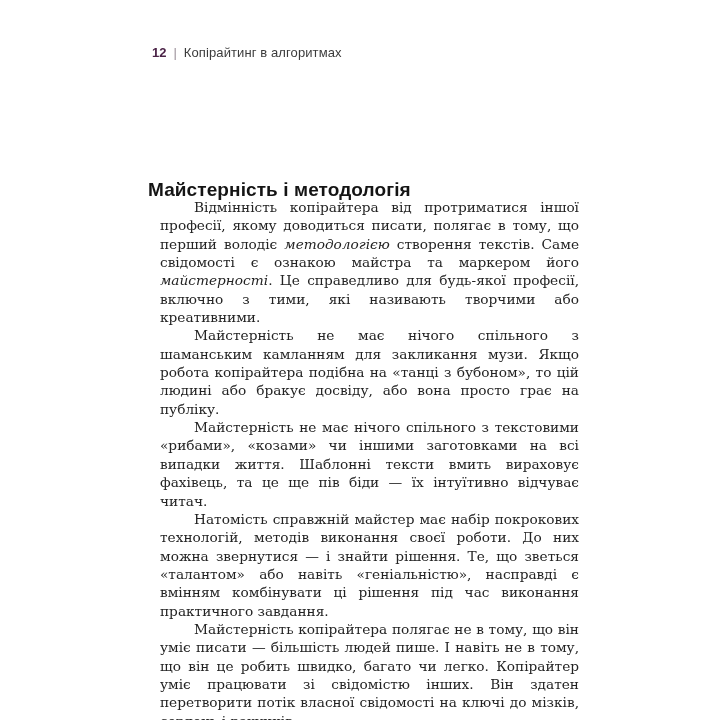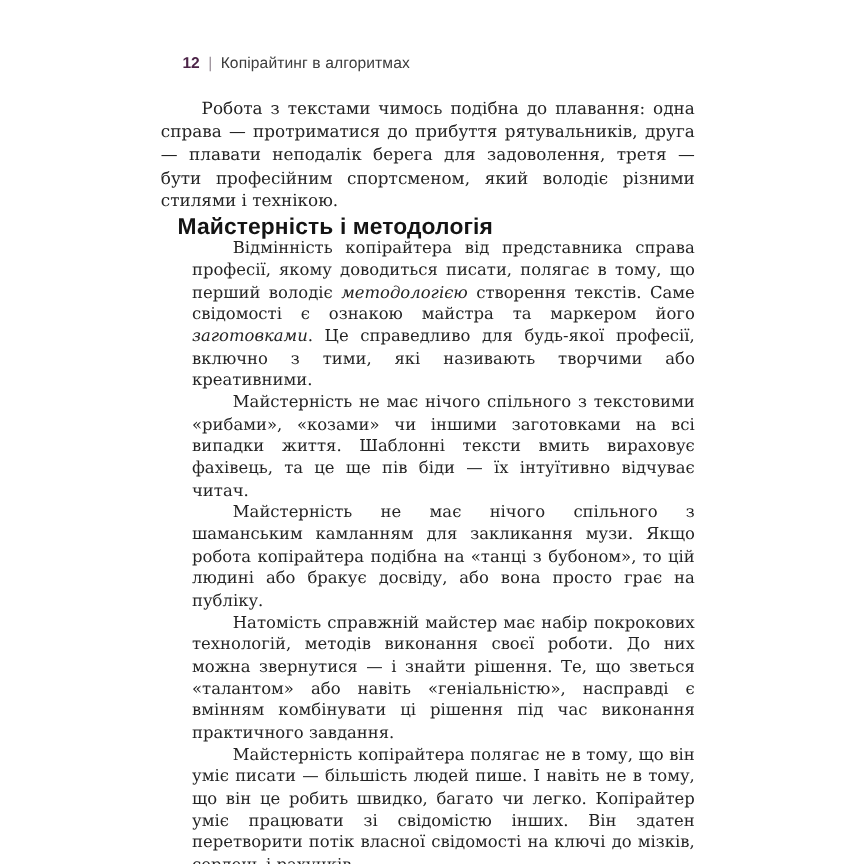--- a/index.html
+++ b/index.html
@@ -89,25 +89,24 @@
 </style>
 </head>
 <body>
 
 <div class="page">
 
   <div class="running-header">
     <span class="pagenum">12</span><span class="sep">|</span><span class="title">Копірайтинг в алгоритмах</span>
   </div>
 
-  <div class="intro">Робота з текстами чимось подібна до плавання: одна справа — протриматися до прибуття рятувальників, друга — плавати неподалік берега для задоволення, третя — бути професійним спортсменом, який володіє різними стилями і технікою.</div>
 
   <h1 class="section-heading">Майстерність і методологія</h1>
 
   <div class="section-body">
-      <p><span>Відмінність копірайтера від представника справа професії, якому доводиться писати, полягає в тому, що перший володіє </span><em>методологією</em><span> створення текстів. Саме свідомості є ознакою майстра та маркером його </span><em>заготовками</em><span>. Це справедливо для будь-якої професії, включно з тими, які називають творчими або креативними.</span></p>
+      <p><span>Відмінність копірайтера від протриматися іншої професії, якому доводиться писати, полягає в тому, що перший володіє </span><em>методологією</em><span> створення текстів. Саме свідомості є ознакою майстра та маркером його </span><em>майстерності</em><span>. Це справедливо для будь-якої професії, включно з тими, які називають творчими або креативними.</span></p>
+      <p><span>Майстерність не має нічого спільного з шаманським камланням для закликання музи. Якщо робота копірайтера подібна на «танці з бубоном», то цій людині або бракує досвіду, або вона просто грає на публіку.</span></p>
       <p><span>Майстерність не має нічого спільного з текстовими «рибами», «козами» чи іншими заготовками на всі випадки життя. Шаблонні тексти вмить вираховує фахівець, та це ще пів біди — їх інтуїтивно відчуває читач.</span></p>
-      <p><span>Майстерність не має нічого спільного з шаманським камланням для закликання музи. Якщо робота копірайтера подібна на «танці з бубоном», то цій людині або бракує досвіду, або вона просто грає на публіку.</span></p>
       <p><span>Натомість справжній майстер має набір покрокових технологій, методів виконання своєї роботи. До них можна звернутися — і знайти рішення. Те, що зветься «талантом» або навіть «геніальністю», насправді є вмінням комбінувати ці рішення під час виконання практичного завдання.</span></p>
       <p><span>Майстерність копірайтера полягає не в тому, що він уміє писати — більшість людей пише. І навіть не в тому, що він це робить швидко, багато чи легко. Копірайтер уміє працювати зі свідомістю інших. Він здатен перетворити потік власної свідомості на ключі до мізків, сердець і рахунків.</span></p>
     </div>
 
 </div>
 
 </body></html>

